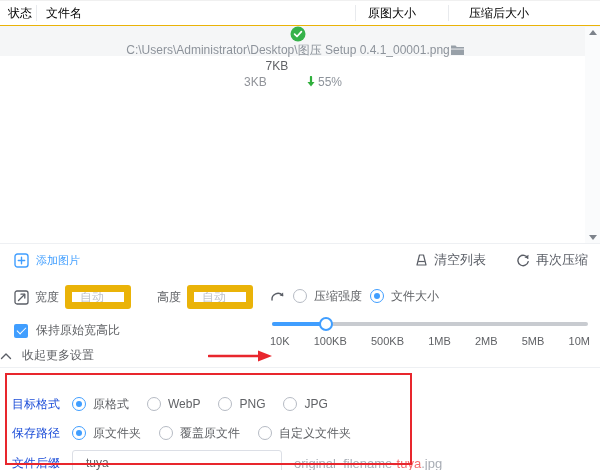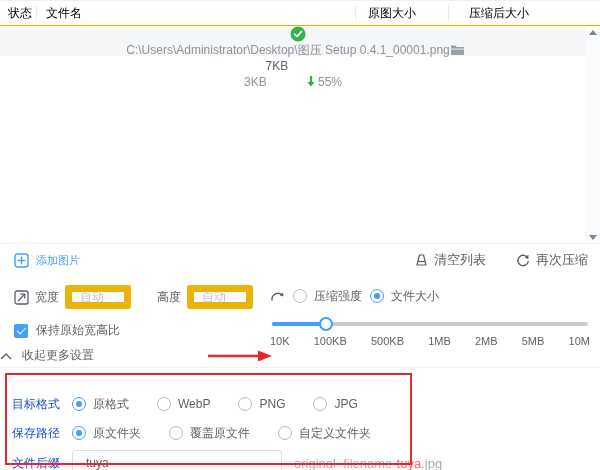--- a/index.html
+++ b/index.html
@@ -62,21 +62,21 @@
   
   .collapse-row { height:24px; display:flex; align-items:center; gap:10px; position:relative; border-bottom:1px solid #eef0f3; cursor:pointer; }
   .red-arrow { position:absolute; left:208px; top:5px; }
 
   
   .more-panel { position:relative; height:102px; }
   .red-box { position:absolute; left:5px; top:5px; width:407px; height:92px; border:2px solid #e8262d; pointer-events:none; }
   .ms-row { display:flex; align-items:center; height:30px; padding-left:12px; }
   .ms-row:first-child { padding-top:10px; height:38px; }
   .ms-label { width:60px; color:#1d4ed8; }
-  .ms-options { display:flex; align-items:center; gap:28px; }
+  .ms-options { display:flex; align-items:center; gap:18px; }
   .suffix-input { width:210px; height:26px; border:1px solid #dcdfe6; border-radius:3px; padding:0 9px; font-size:12px; color:#606266; outline:none; font-family:inherit; }
   .suffix-preview { margin-left:12px; color:#a8adb5; font-size:13px; }
   .suffix-red { color:#f56c6c; }
 
   svg { display:block; }
 </style>
 </head>
 <body>
 
 <div class="app">

